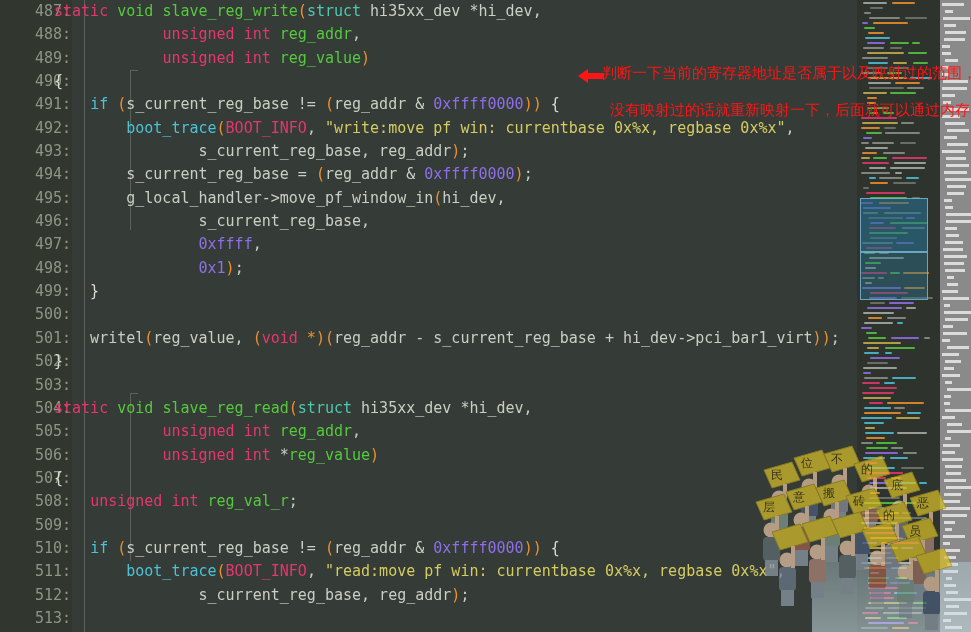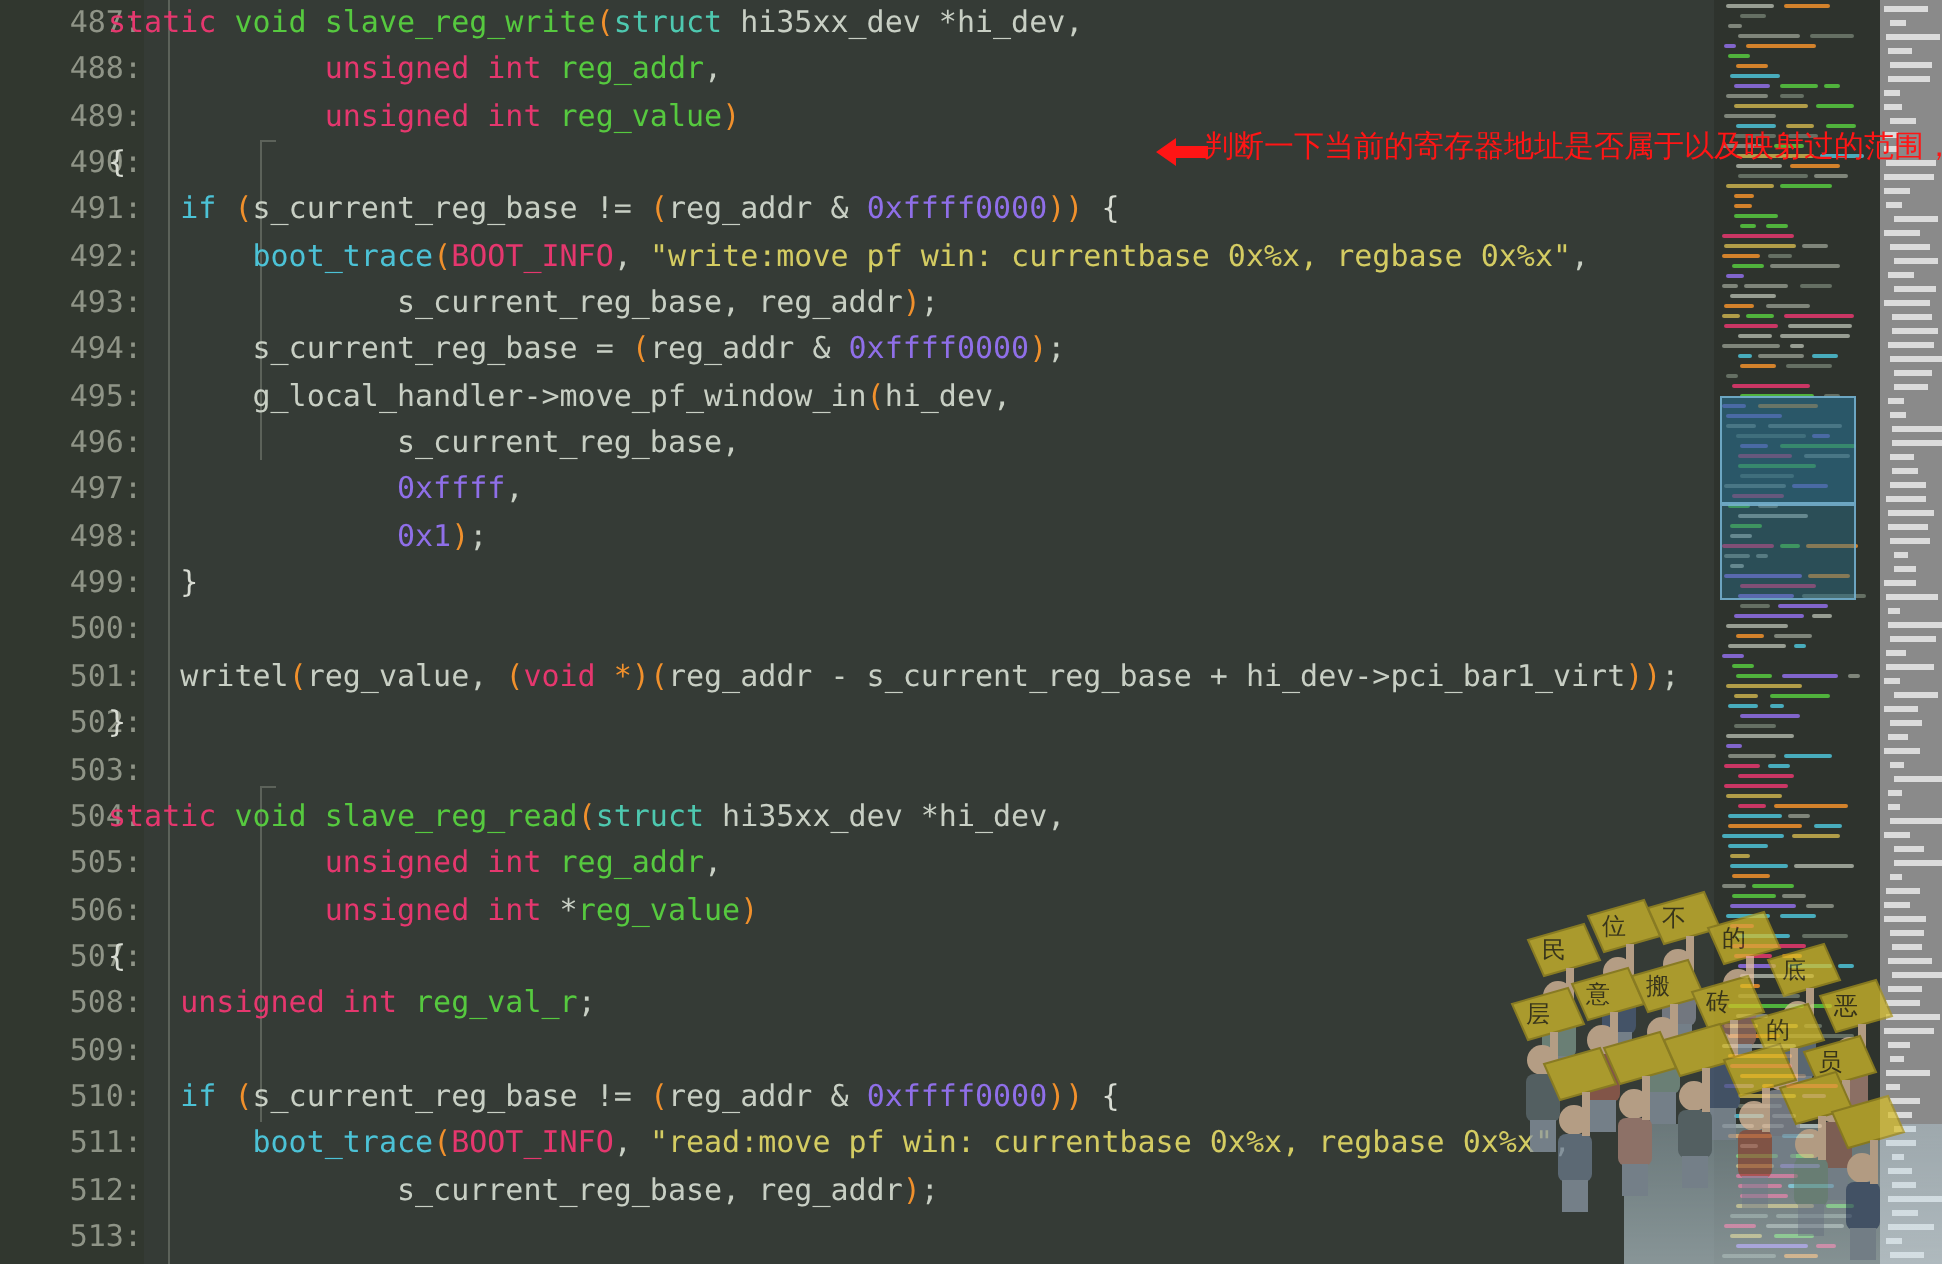--- a/index.html
+++ b/index.html
@@ -230,20 +230,21 @@
   <div class="rail" style="left:130px; top:393px; height:168px;"></div>
   <div class="rail-cap" style="left:130px; top:393px; width:8px;"></div>
 
   <div class="code" id="code-rows"><div class="cline"><span class="kw">static</span><span class="plain"> </span><span class="fn">void</span><span class="plain"> </span><span class="fn">slave_reg_write</span><span class="punc">(</span><span class="type">struct</span><span class="plain"> hi35xx_dev *hi_dev,</span></div><div class="cline"><span class="plain">            </span><span class="kw">unsigned</span><span class="plain"> </span><span class="kw">int</span><span class="plain"> </span><span class="fn">reg_addr</span><span class="plain">,</span></div><div class="cline"><span class="plain">            </span><span class="kw">unsigned</span><span class="plain"> </span><span class="kw">int</span><span class="plain"> </span><span class="fn">reg_value</span><span class="punc">)</span></div><div class="cline"><span class="brace">{</span></div><div class="cline"><span class="plain">    </span><span class="call">if</span><span class="plain"> </span><span class="punc">(</span><span class="plain">s_current_reg_base != </span><span class="punc">(</span><span class="plain">reg_addr &amp; </span><span class="num">0xffff0000</span><span class="punc">))</span><span class="brace"> {</span></div><div class="cline"><span class="plain">        </span><span class="call">boot_trace</span><span class="punc">(</span><span class="macro">BOOT_INFO</span><span class="plain">, </span><span class="str">"write:move pf win: currentbase 0x%x, regbase 0x%x"</span><span class="plain">,</span></div><div class="cline"><span class="plain">                s_current_reg_base, reg_addr</span><span class="punc">)</span><span class="plain">;</span></div><div class="cline"><span class="plain">        s_current_reg_base = </span><span class="punc">(</span><span class="plain">reg_addr &amp; </span><span class="num">0xffff0000</span><span class="punc">)</span><span class="plain">;</span></div><div class="cline"><span class="plain">        g_local_handler-&gt;move_pf_window_in</span><span class="punc">(</span><span class="plain">hi_dev,</span></div><div class="cline"><span class="plain">                s_current_reg_base,</span></div><div class="cline"><span class="plain">                </span><span class="num">0xffff</span><span class="plain">,</span></div><div class="cline"><span class="plain">                </span><span class="num">0x1</span><span class="punc">)</span><span class="plain">;</span></div><div class="cline"><span class="brace">    }</span></div><div class="cline">&nbsp;</div><div class="cline"><span class="plain">    writel</span><span class="punc">(</span><span class="plain">reg_value, </span><span class="punc">(</span><span class="cast">void</span><span class="punc"> *)</span><span class="punc">(</span><span class="plain">reg_addr - s_current_reg_base + hi_dev-&gt;pci_bar1_virt</span><span class="punc">))</span><span class="plain">;</span></div><div class="cline"><span class="brace">}</span></div><div class="cline">&nbsp;</div><div class="cline"><span class="kw">static</span><span class="plain"> </span><span class="fn">void</span><span class="plain"> </span><span class="fn">slave_reg_read</span><span class="punc">(</span><span class="type">struct</span><span class="plain"> hi35xx_dev *hi_dev,</span></div><div class="cline"><span class="plain">            </span><span class="kw">unsigned</span><span class="plain"> </span><span class="kw">int</span><span class="plain"> </span><span class="fn">reg_addr</span><span class="plain">,</span></div><div class="cline"><span class="plain">            </span><span class="kw">unsigned</span><span class="plain"> </span><span class="kw">int</span><span class="plain"> *</span><span class="fn">reg_value</span><span class="punc">)</span></div><div class="cline"><span class="brace">{</span></div><div class="cline"><span class="plain">    </span><span class="kw">unsigned</span><span class="plain"> </span><span class="kw">int</span><span class="plain"> </span><span class="fn">reg_val_r</span><span class="plain">;</span></div><div class="cline">&nbsp;</div><div class="cline"><span class="plain">    </span><span class="call">if</span><span class="plain"> </span><span class="punc">(</span><span class="plain">s_current_reg_base != </span><span class="punc">(</span><span class="plain">reg_addr &amp; </span><span class="num">0xffff0000</span><span class="punc">))</span><span class="brace"> {</span></div><div class="cline"><span class="plain">        </span><span class="call">boot_trace</span><span class="punc">(</span><span class="macro">BOOT_INFO</span><span class="plain">, </span><span class="str">"read:move pf win: currentbase 0x%x, regbase 0x%x"</span><span class="plain">,</span></div><div class="cline"><span class="plain">                s_current_reg_base, reg_addr</span><span class="punc">)</span><span class="plain">;</span></div><div class="cline">&nbsp;</div><div class="cline"></div></div>
 
   <svg class="arrow" width="26" height="16" viewBox="0 0 26 16">
     <polygon points="0,8 10,1 10,5 26,5 26,11 10,11 10,15" fill="#ff1515"></polygon>
   </svg>
 
   <div class="annot" id="annot-1">判断一下当前的寄存器地址是否属于以及映射过的范围，</div>
+  <div class="annot" id="annot-2">没有映射过的话就重新映射一下，后面就可以通过内存</div>
 
   <div class="minimap">
     <div id="mm-rows">
         <div class="mm-row" style="left: 6px; top: 2px; width: 24px; background: rgb(169, 176, 164);"></div>
         <div class="mm-row" style="left: 35px; top: 2px; width: 23px; background: rgb(240, 144, 44);"></div>
         <div class="mm-row" style="left: 13px; top: 7px; width: 13px; background: rgb(111, 122, 109);"></div>
         <div class="mm-row" style="left: 7px; top: 12px; width: 7px; background: rgb(141, 148, 136);"></div>
         <div class="mm-row" style="left: 12px; top: 17px; width: 31px; background: rgb(141, 148, 136);"></div>
         <div class="mm-row" style="left: 48px; top: 17px; width: 22px; background: rgb(111, 122, 109);"></div>
         <div class="mm-row" style="left: 5px; top: 22px; width: 6px; background: rgb(143, 111, 232);"></div>

